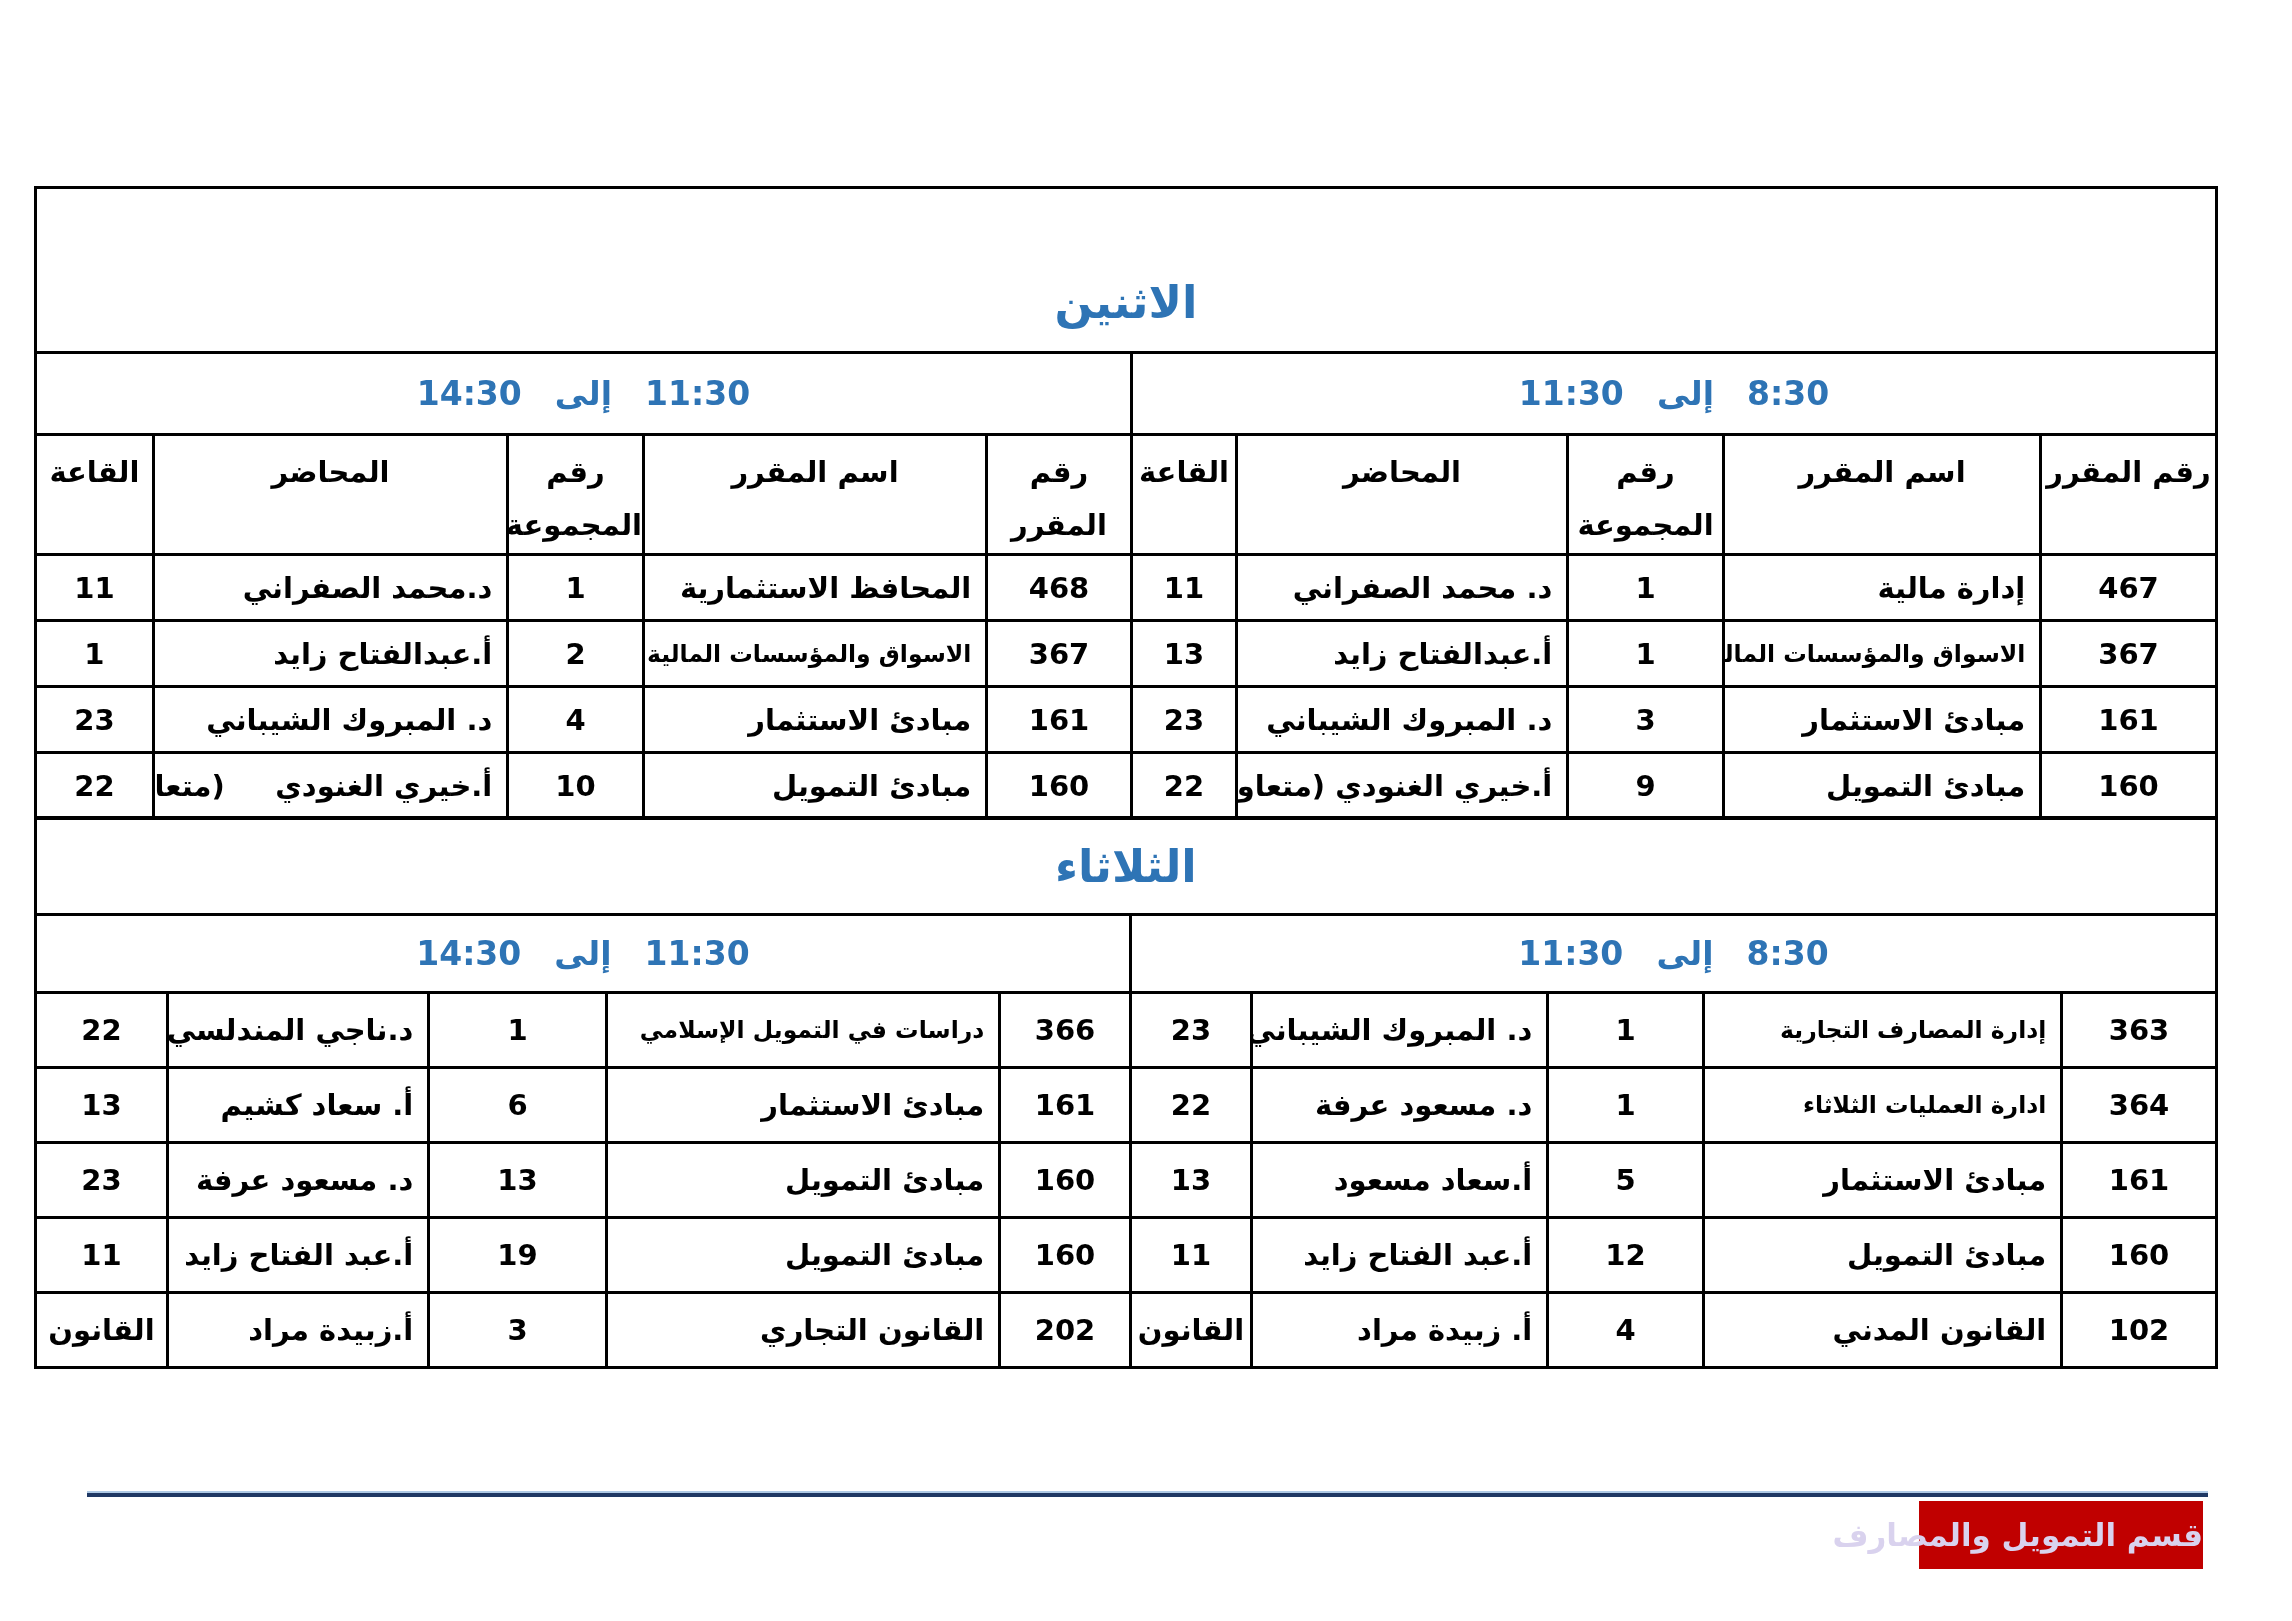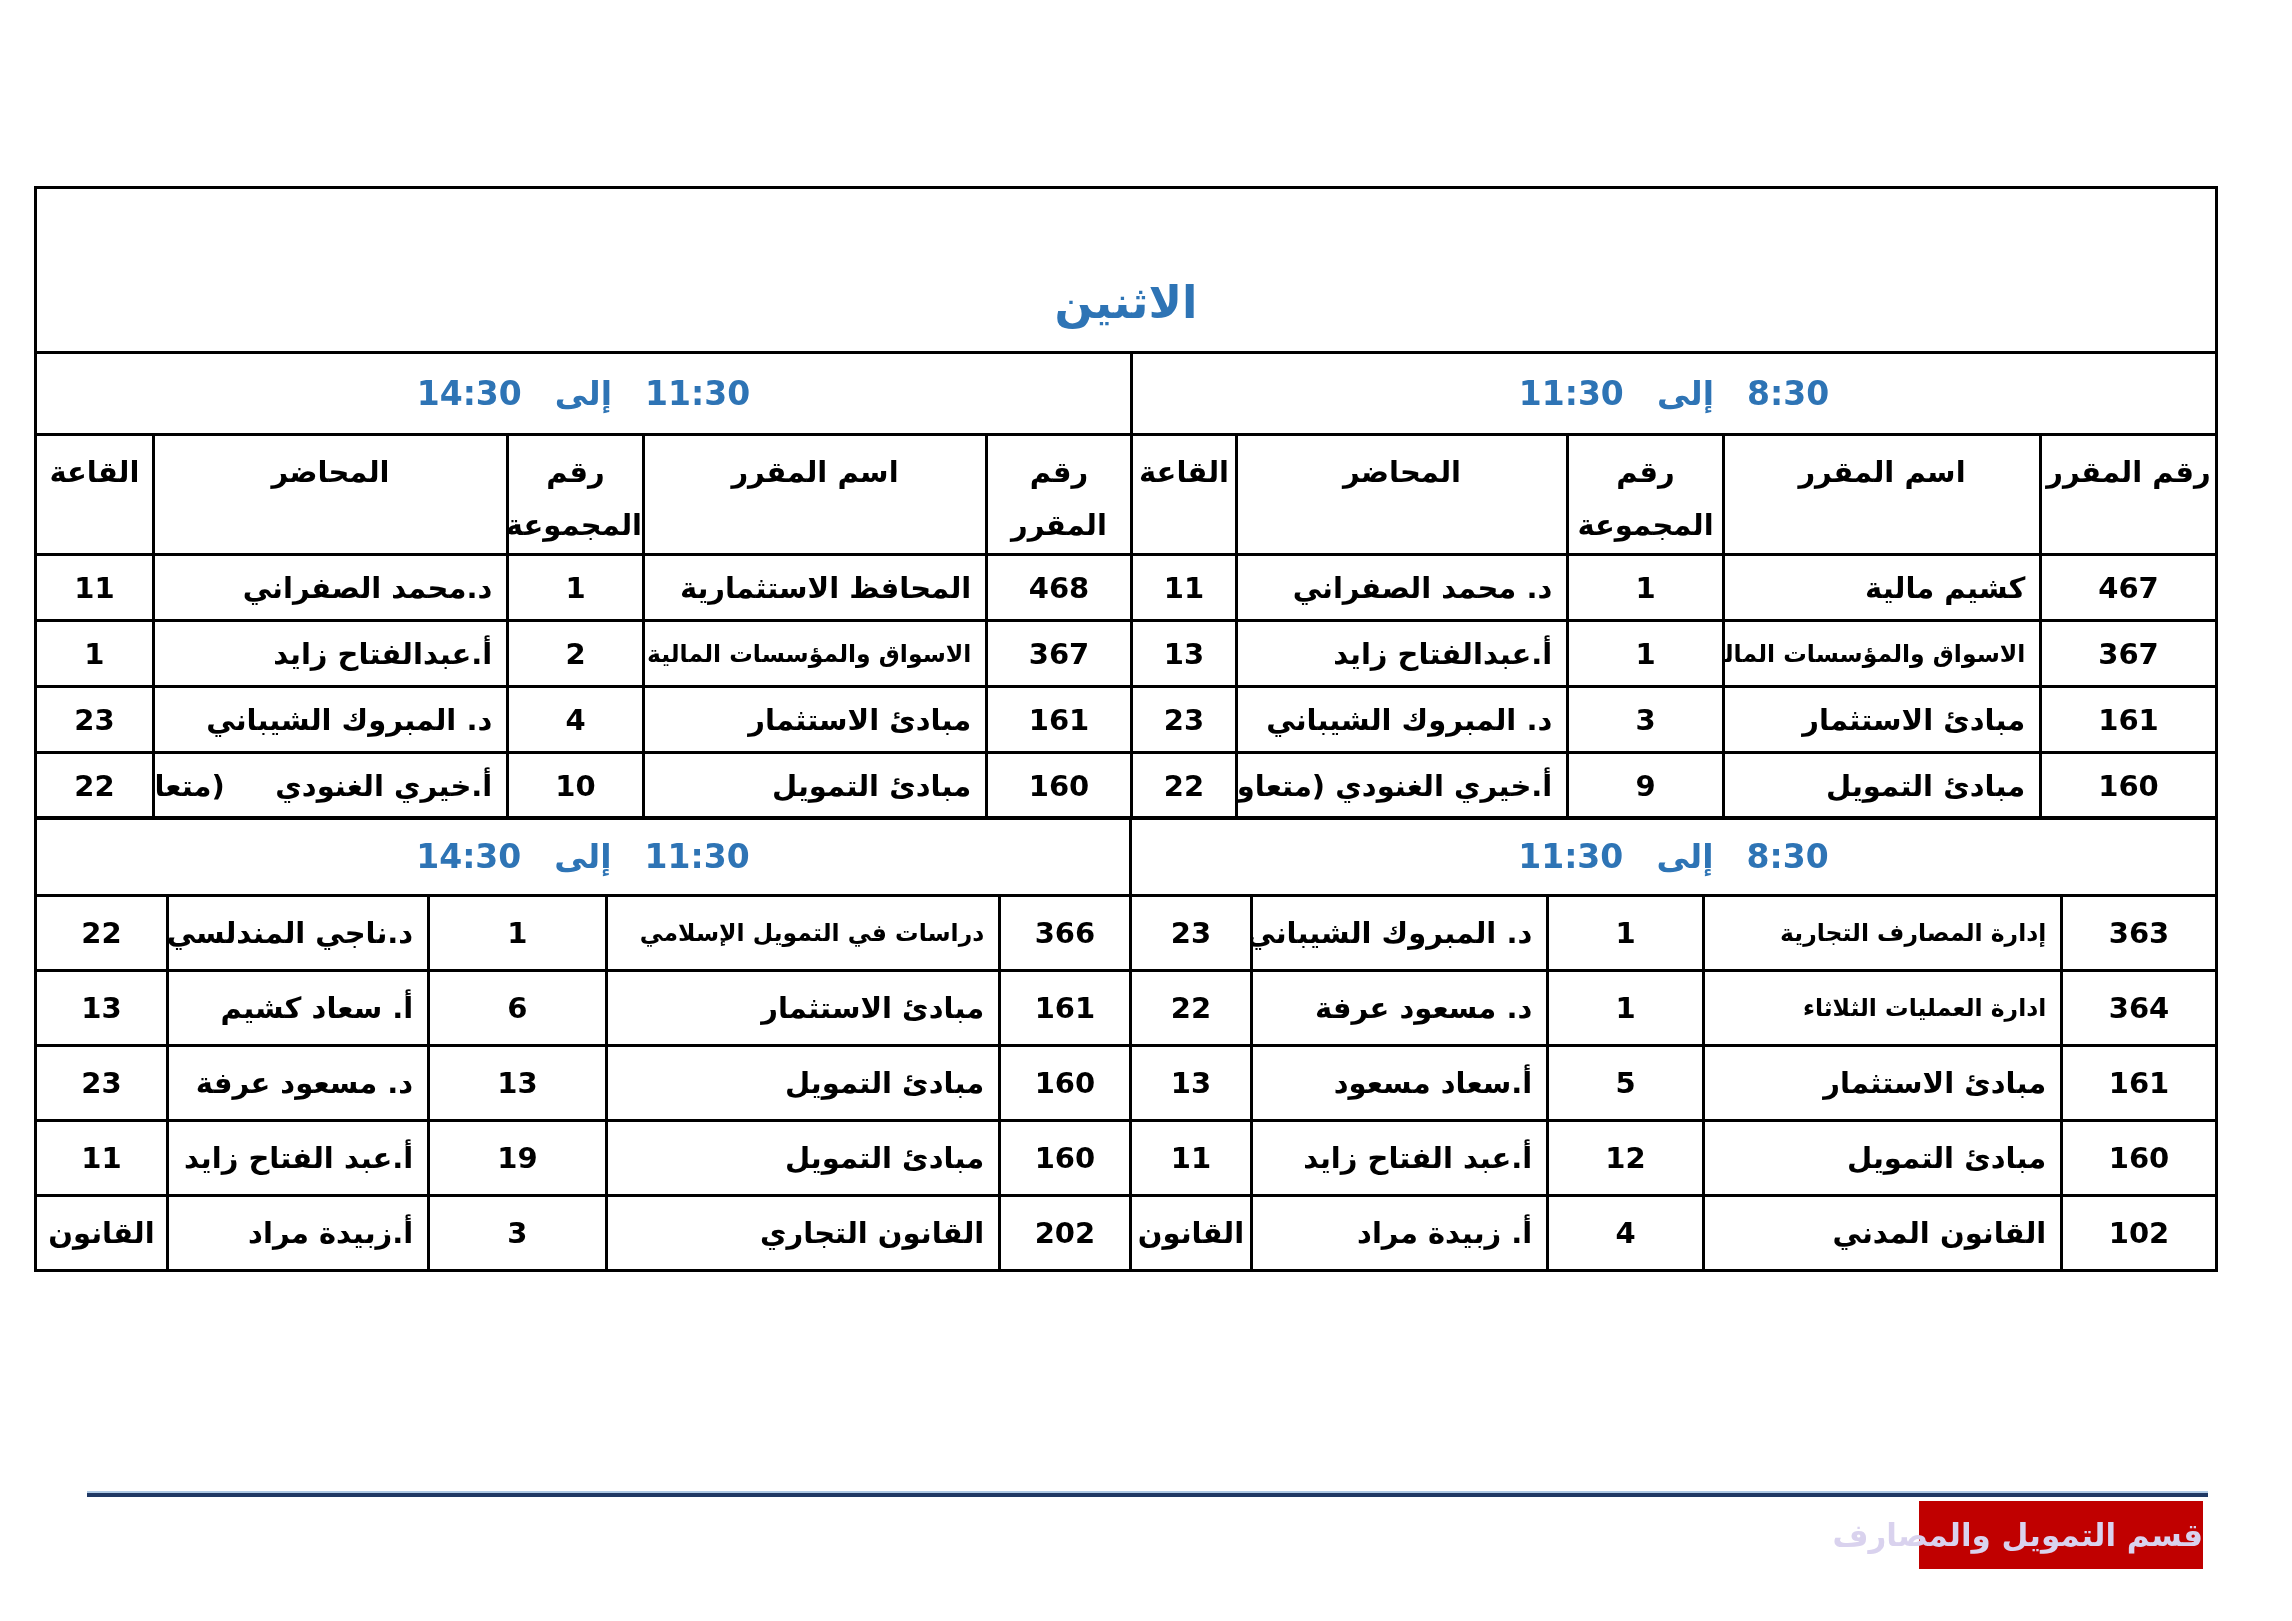--- a/index.html
+++ b/index.html
@@ -110,21 +110,21 @@
           <td class="colhead">رقم المقرر</td>
           <td class="colhead">اسم المقرر</td>
           <td class="colhead">رقم المجموعة</td>
           <td class="colhead">المحاضر</td>
           <td class="colhead">القاعة</td>
         </tr>
       </thead>
       <tbody>
           <tr>
             <td class="num">467</td>
-            <td class="name">كشيم مالية</td>
+            <td class="name">إدارة مالية</td>
             <td class="num">1</td>
             <td class="lect">د. محمد الصفراني</td>
             <td class="num">11</td>
             <td class="num">468</td>
             <td class="name">المحافظ الاستثمارية</td>
             <td class="num">1</td>
             <td class="lect">د.محمد الصفراني</td>
             <td class="num">11</td>
           </tr>
           <tr>
@@ -173,20 +173,23 @@
           <col style="width:156px">
           <col style="width:296px">
           <col style="width:121px">
         <col style="width:131px">
           <col style="width:393px">
           <col style="width:178px">
           <col style="width:261px">
           <col style="width:132px">
       </colgroup>
       <thead>
+        <tr class="r-title">
+          <td colspan="10" class="day-title">الثلاثاء</td>
+        </tr>
         <tr class="r-time">
           <td colspan="5" class="time">8:30 إلى 11:30</td>
           <td colspan="5" class="time">11:30 إلى 14:30</td>
         </tr>
       </thead>
       <tbody>
           <tr>
             <td class="num">363</td>
             <td class="name small">إدارة المصارف التجارية</td>
             <td class="num">1</td>

